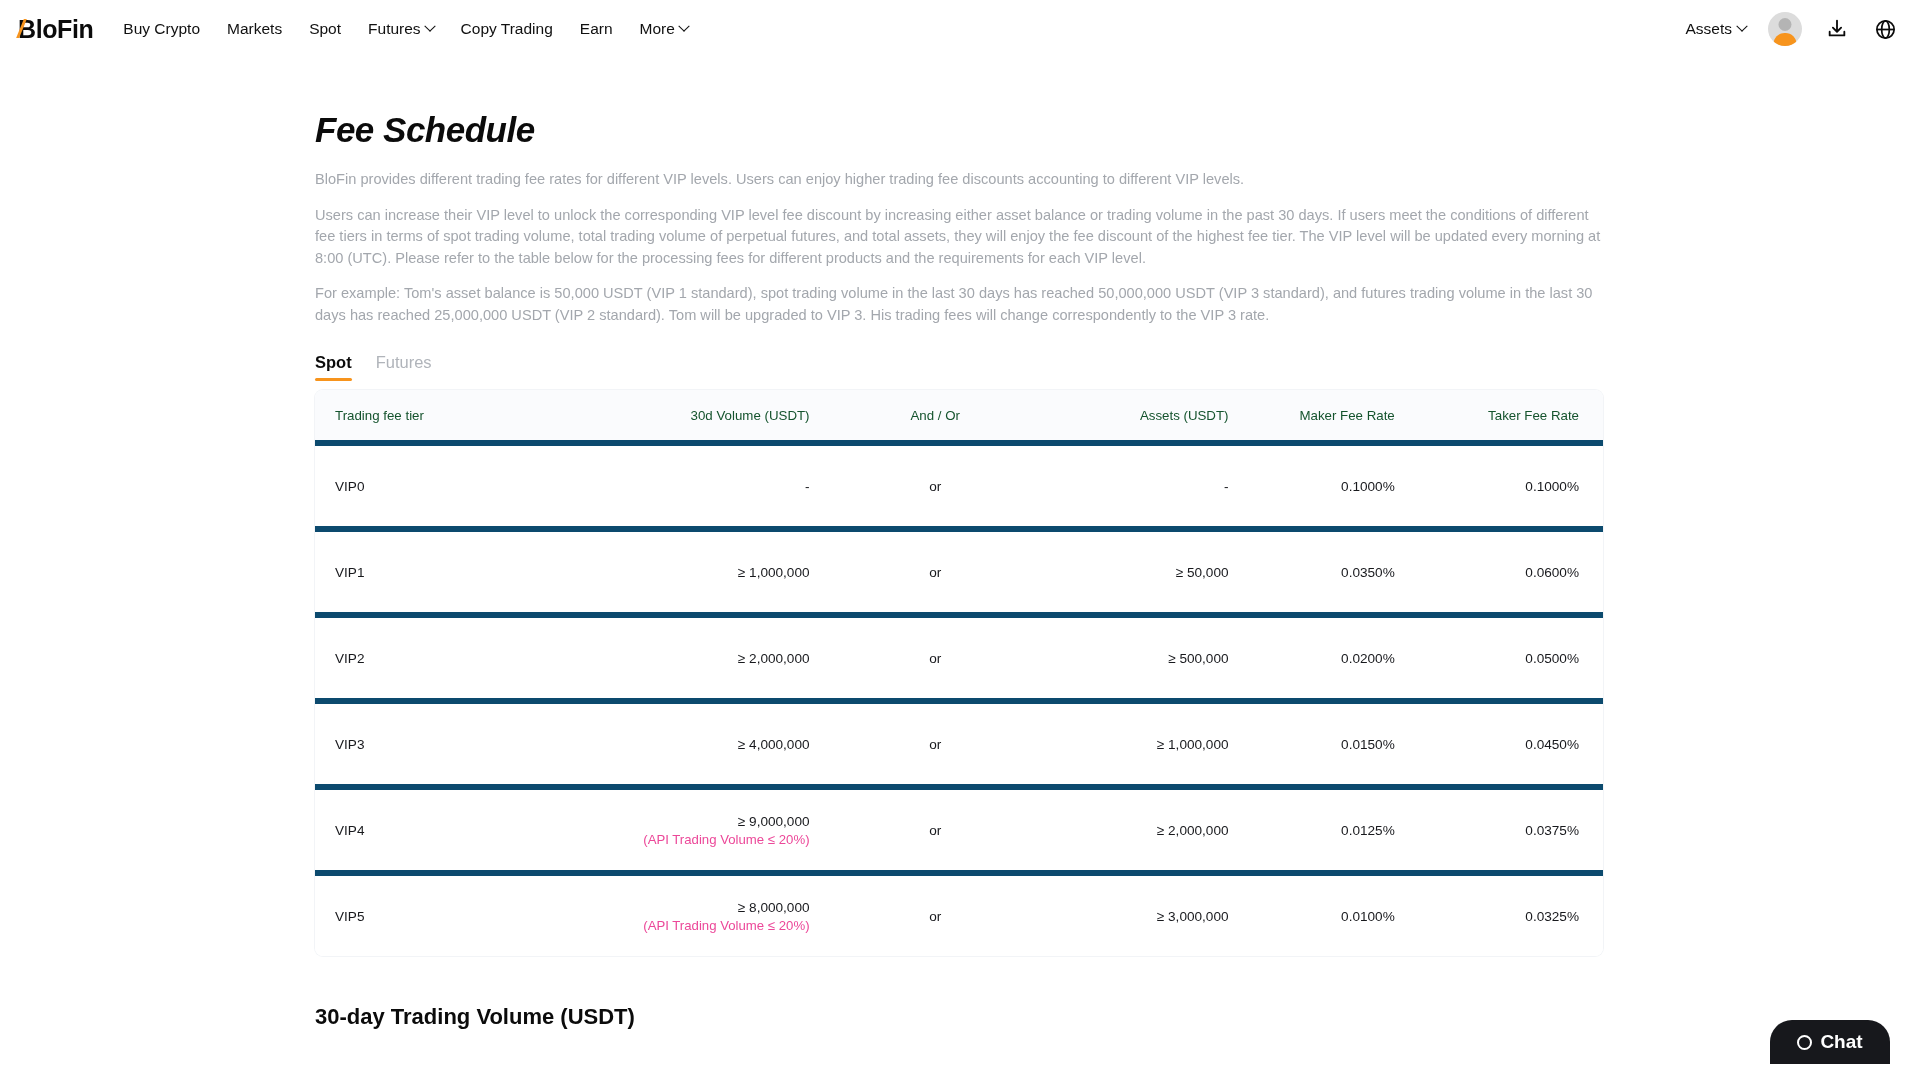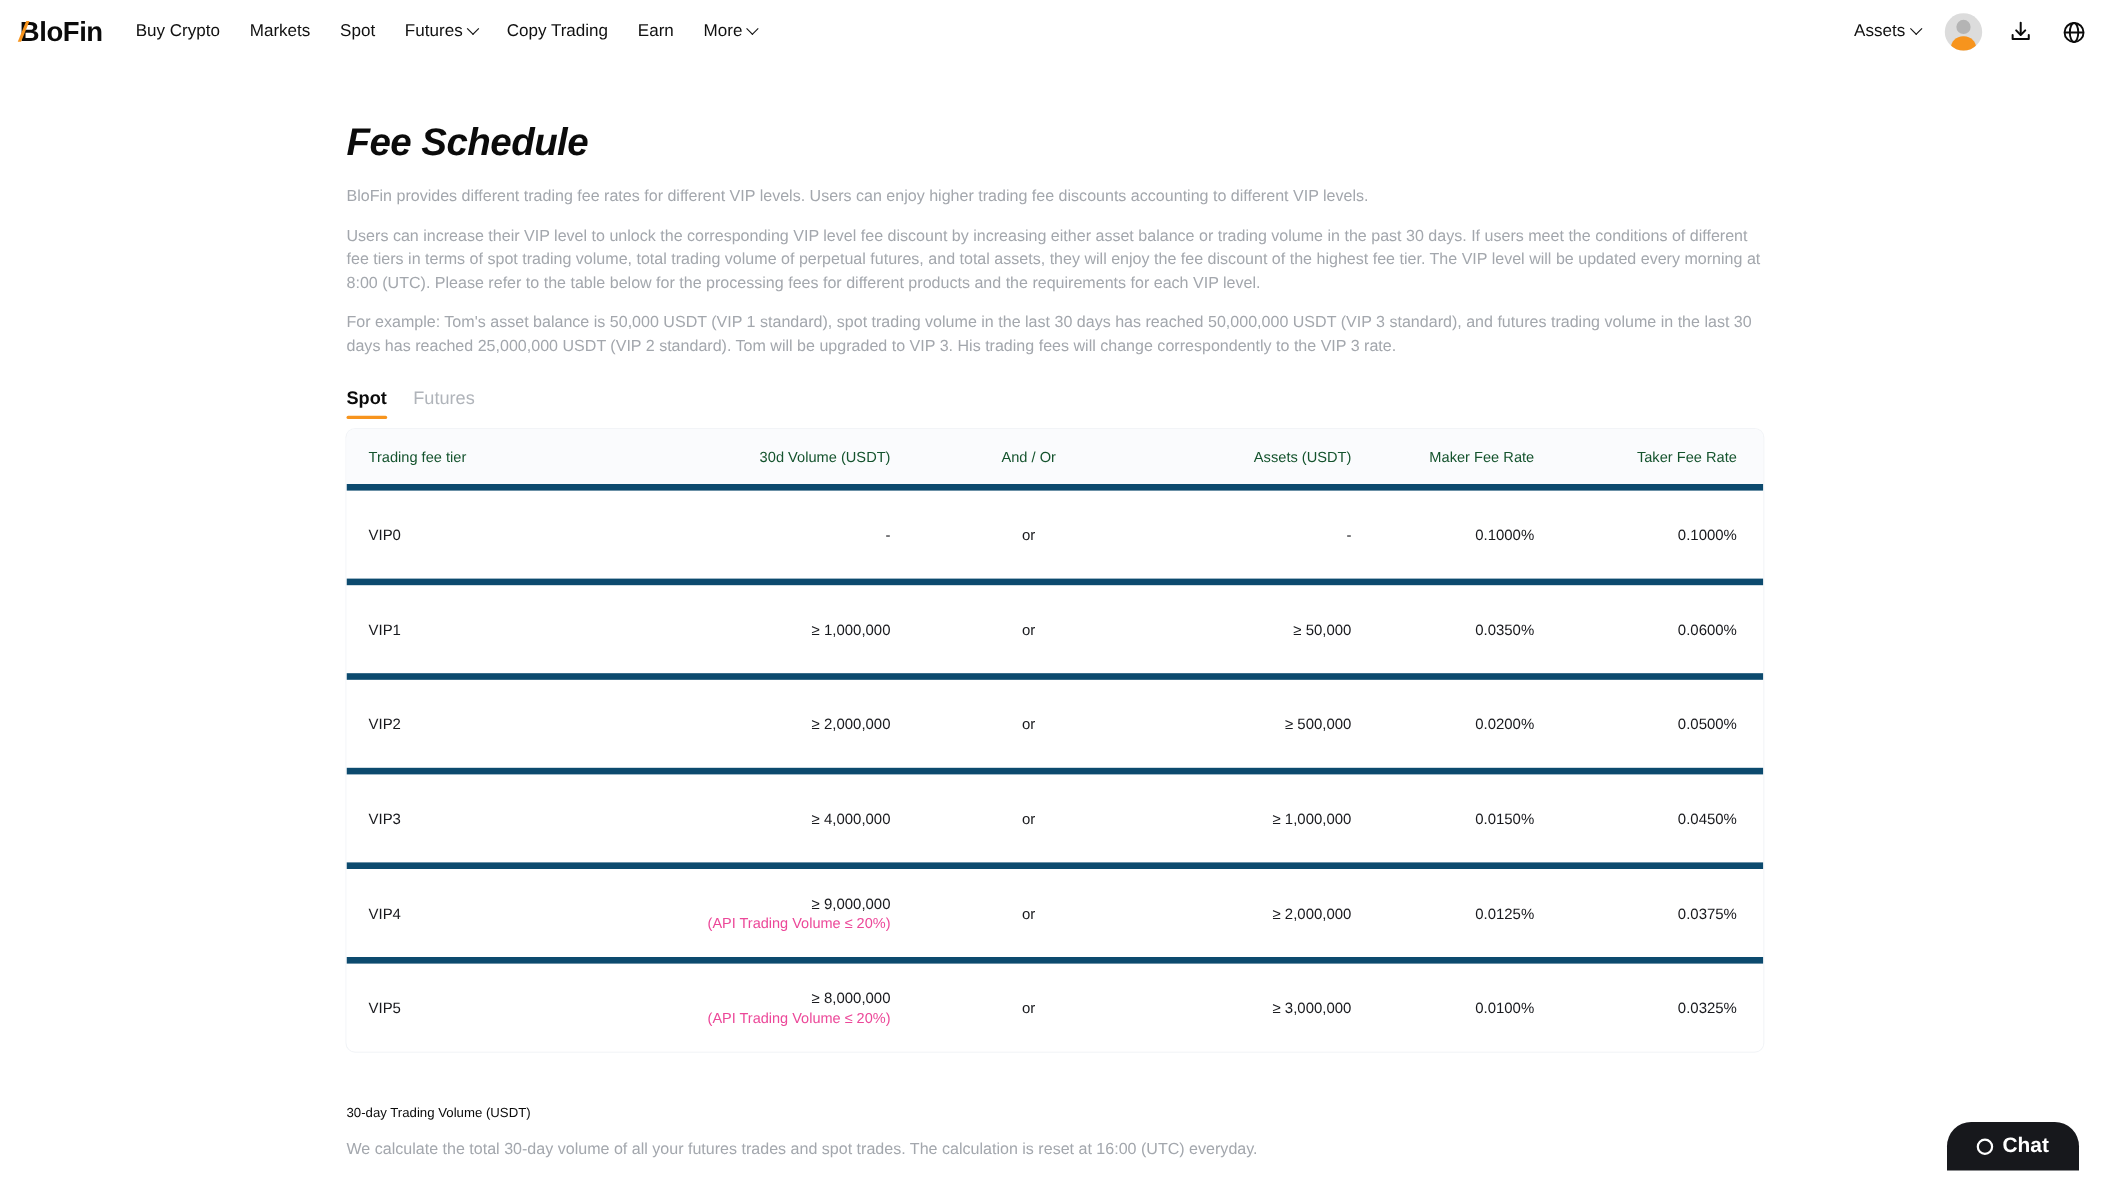--- a/index.html
+++ b/index.html
@@ -196,22 +196,22 @@
   .c-taker  { width: 204px; text-align: right; padding-right: 24px; }
   .sub {
     display: block;
     margin-top: 3px;
     font-size: 13.2px;
     color: #ec4899;
   }
 
   
   .section-title {
-    font-size: 12px;
-    font-weight: 400;
+    font-size: 22px;
+    font-weight: 700;
     color: #0b0b0b;
     margin-top: 48px;
   }
   .section-desc {
     font-size: 14.6px;
     color: #a3a7ad;
     margin-top: 17px;
     line-height: 21px;
   }
 
@@ -395,20 +395,19 @@
       </div>
       <div class="cell c-andor">or</div>
       <div class="cell c-assets">≥ 3,000,000</div>
       <div class="cell c-maker">0.0100%</div>
       <div class="cell c-taker">0.0325%</div>
     </div>
 
   </div>
 
   <h2 class="section-title">30-day Trading Volume (USDT)</h2>
-  <p class="section-desc">We calculate the total 30-day volume of all your futures trades and spot trades. The calculation is reset at 16:00 (UTC) everyday.</p>
 
 </div>
 
 <div class="chat-widget">
   <span class="chat-circle"></span>
   <span>Chat</span>
 </div>
 
 </body></html>

